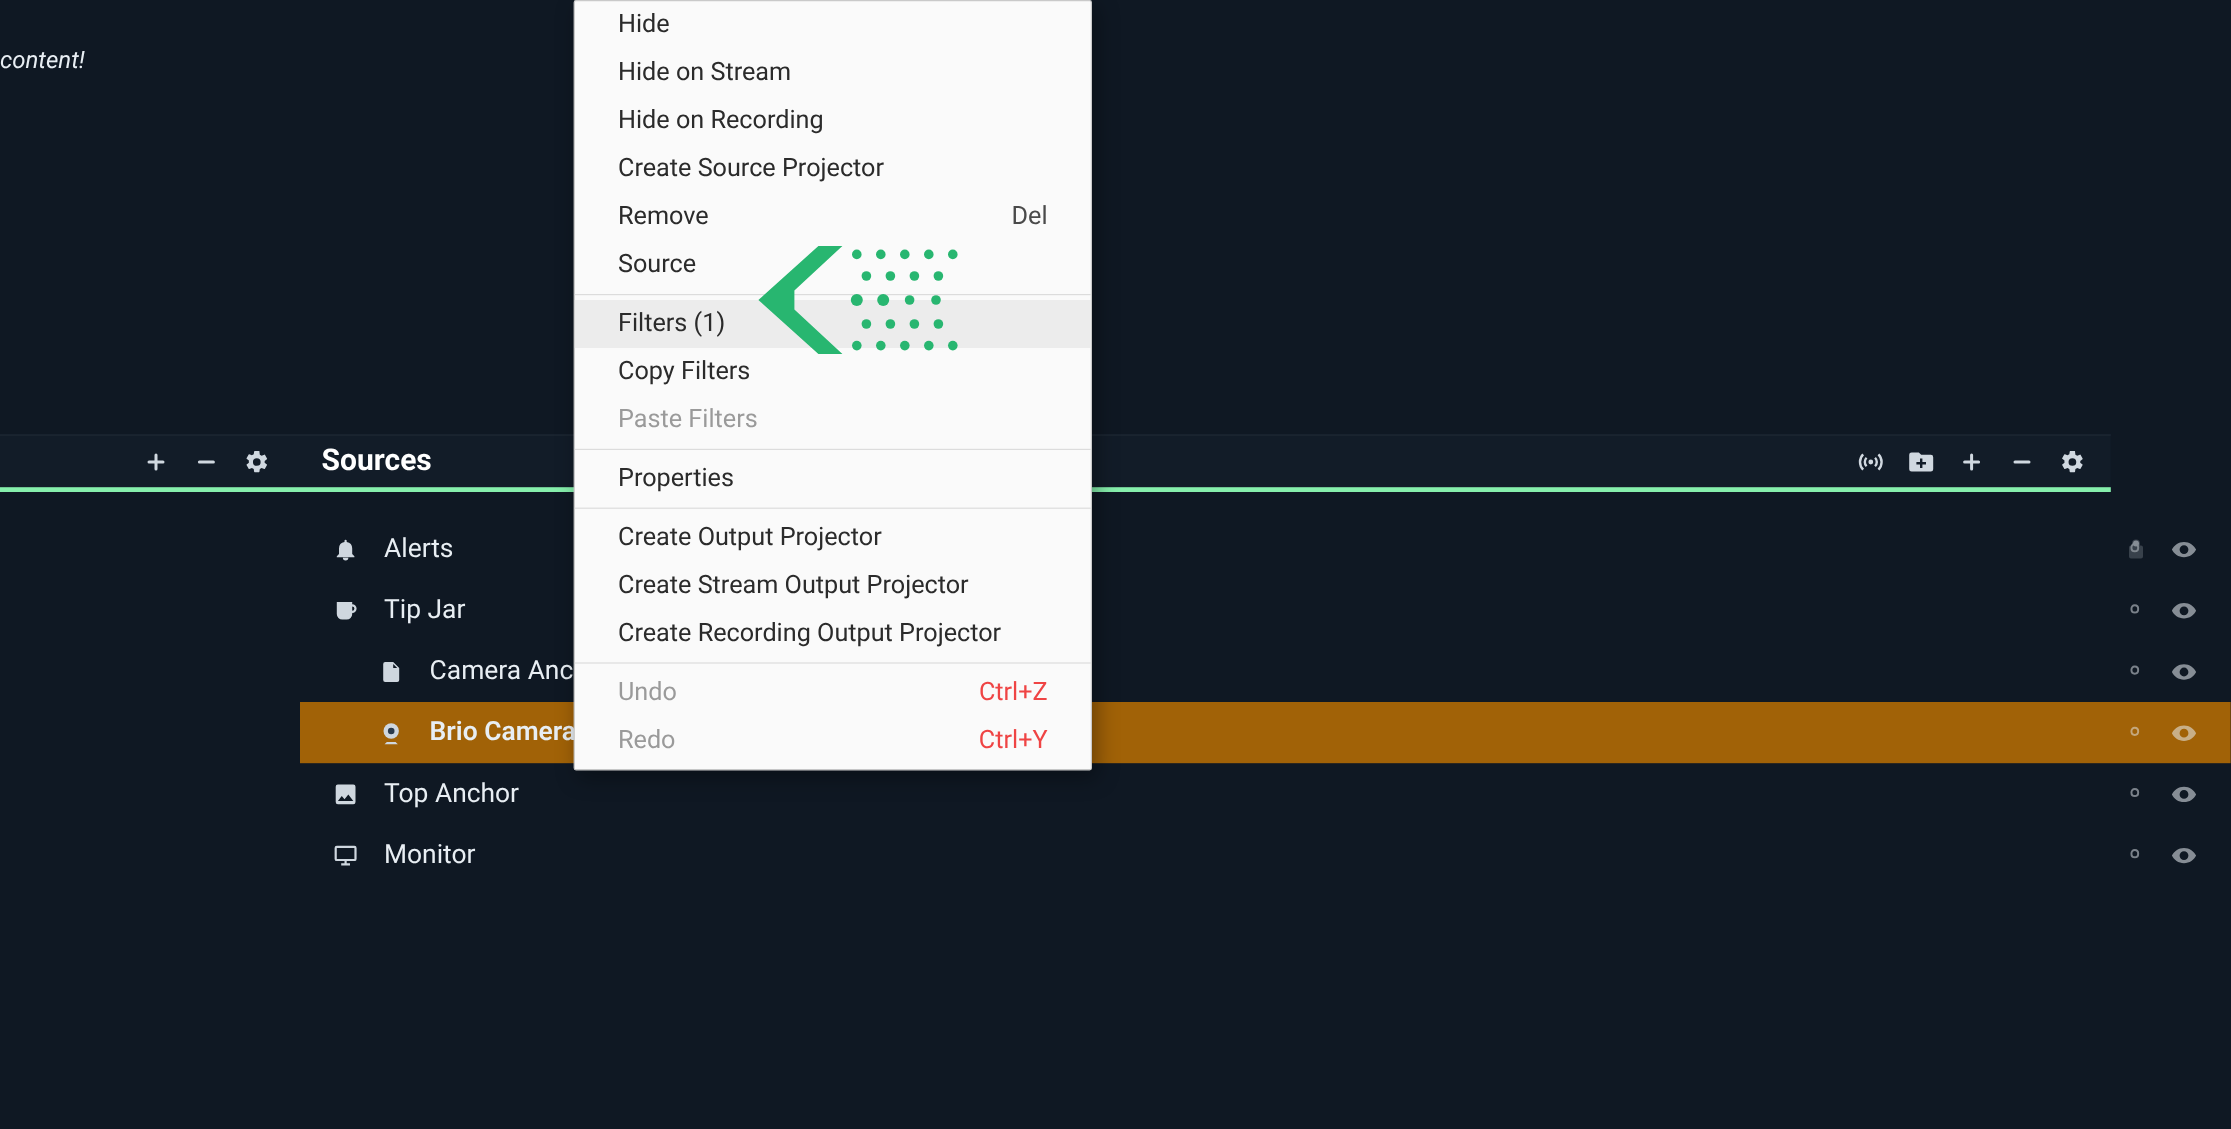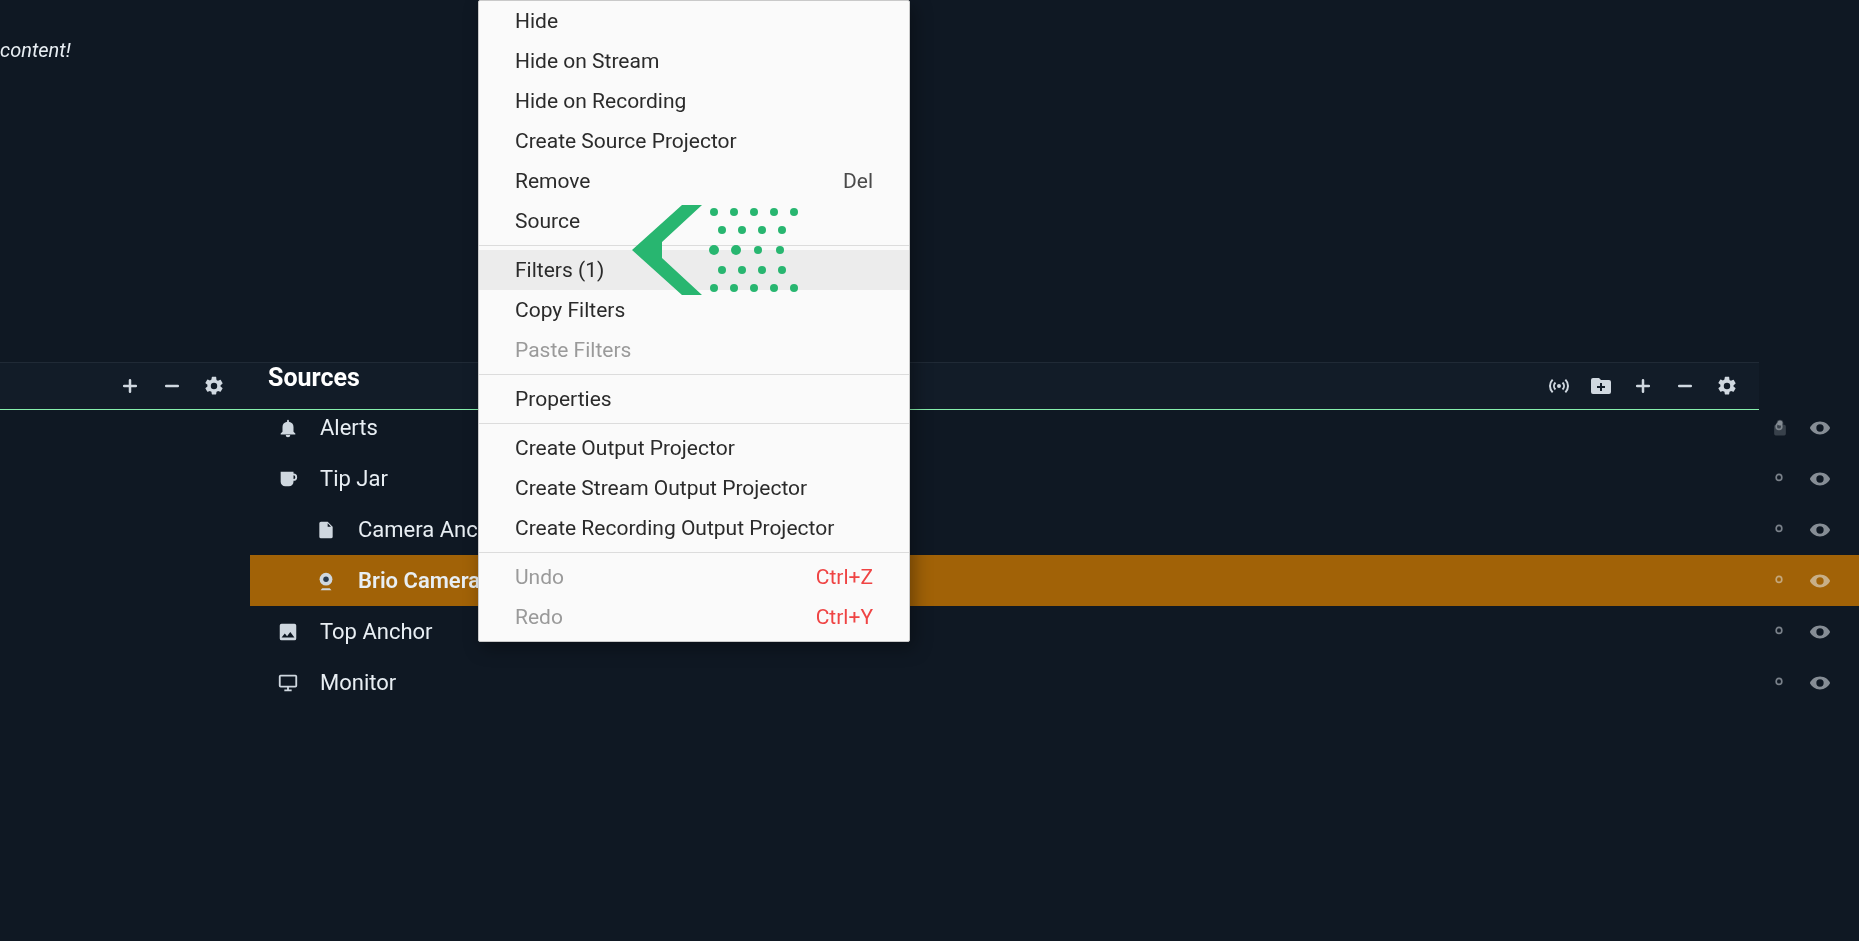--- a/index.html
+++ b/index.html
@@ -41,22 +41,23 @@
     padding: 1px 6px;
     font-size: 12px;
   }
   .panel-header-row {
     position: absolute;
     top: 362px;
     left: 0;
     width: 1759px;
     height: 48px;
     display: flex;
+    align-items: center;
     border-top: 1px solid #202a36;
-    border-bottom: 1px solid #86efac;
+    border-bottom: 4px solid #86efac;
     background: #121c28;
   }
   .panel-header-left {
     width: 250px;
     display: flex;
     gap: 18px;
     align-items: center;
     padding-left: 118px;
   }
   .panel-header-title {
@@ -76,21 +77,21 @@
     width: 24px;
     height: 24px;
     color: #d0d8e0;
     cursor: pointer;
     display: flex;
     align-items: center;
     justify-content: center;
   }
   .sources-list {
     position: absolute;
-    top: 402px;
+    top: 432px;
     left: 250px;
     width: 1609px;
   }
   .source-row {
     height: 51px;
     display: flex;
     align-items: center;
     padding-left: 26px;
     gap: 20px;
     font-size: 22px;

